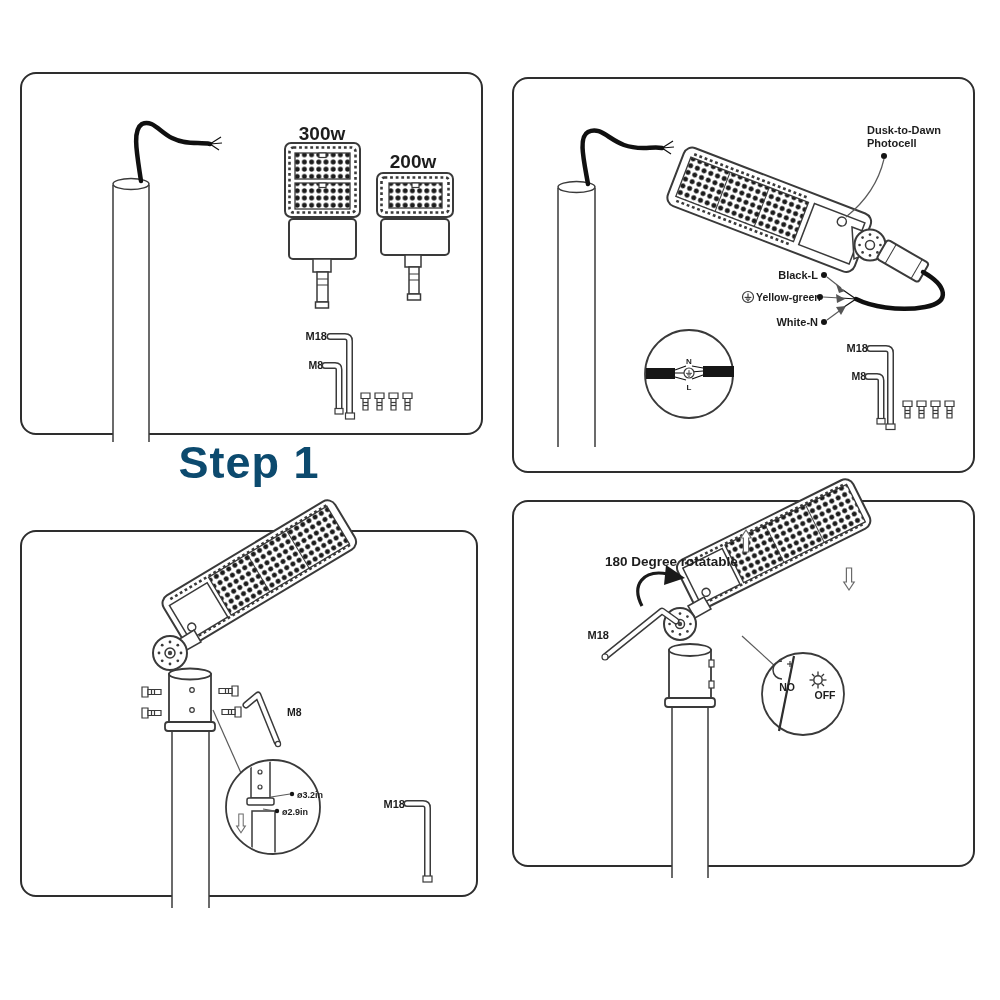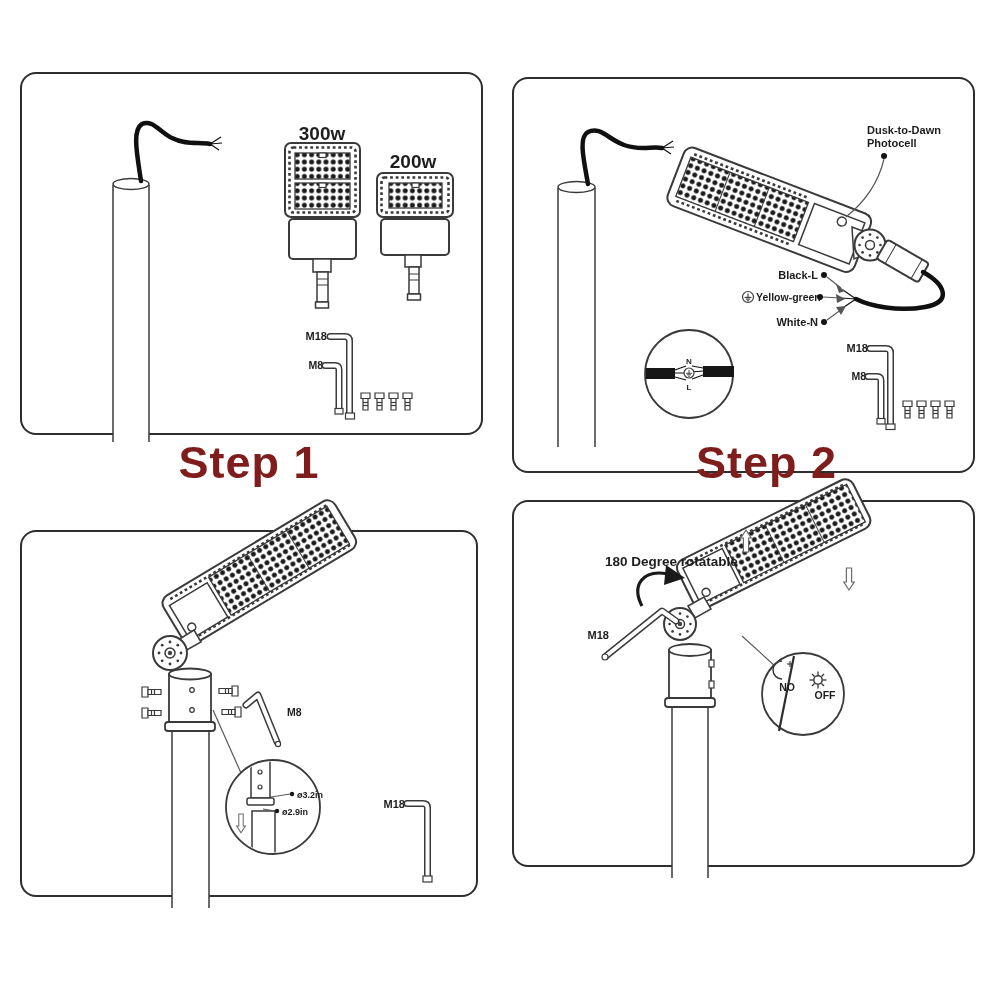--- a/index.html
+++ b/index.html
@@ -4,21 +4,21 @@
 <style>
   html,body{margin:0;padding:0;background:#fff;}
   body{width:1000px;height:1000px;position:relative;font-family:"Liberation Sans",sans-serif;}
   .canvas{position:relative;width:1000px;height:1000px;background:#fff;overflow:hidden;}
   .panel{position:absolute;background:#fff;border:2.5px solid #2e2e2e;border-radius:16px;box-sizing:border-box;}
   #p1{left:20px;top:72px;width:463px;height:363px;text-align:center;}
   #p2{left:512px;top:77px;width:463px;height:396px;text-align:center;}
   #p3{left:20px;top:530px;width:458px;height:367px;}
   #p4{left:512px;top:500px;width:463px;height:367px;}
   .panel svg{position:absolute;left:-2.5px;top:-2.5px;overflow:visible;}
-  .step{position:absolute;font-weight:bold;font-size:45px;color:#7f1d1d;text-align:center;letter-spacing:1px;}
+  .step{position:absolute;font-weight:bold;font-size:45px;color:#0c4a6e;text-align:center;letter-spacing:1px;}
   #l1{left:20px;width:458px;top:437px;}
   #l2{left:535px;width:463px;top:437px;}
   #l3{left:18px;width:458px;top:897px;}
   #l4{left:535px;width:463px;top:897px;}
   svg text{font-family:"Liberation Sans",sans-serif;font-weight:bold;fill:#1d1d1d;}
   .t19{font-size:19px}.t13{font-size:13.5px}.t11{font-size:11px}.t10{font-size:10.5px}.t9{font-size:9px}.t8{font-size:8px}
   .s2{stroke:#3a3a3a;stroke-width:2;fill:#fff}
   .s18{stroke:#3a3a3a;stroke-width:1.8;fill:#fff}
   .s15{stroke:#3a3a3a;stroke-width:1.5;fill:#fff}
   .s12{stroke:#3a3a3a;stroke-width:1.2;fill:#fff}
@@ -411,15 +411,14 @@
         <g transform="translate(306,180)">
           <circle cx="0" cy="0" r="4.2" class="s15" stroke-width="1.4"></circle>
           <use href="#rays"></use>
         </g>
         <text x="313" y="199" text-anchor="middle" class="t10">OFF</text>
       </g>
     </svg>
   </div>
 
   <div class="step" id="l1">Step 1</div>
-  <div class="step" id="l2">Step 2</div>
 
 </div>
 
 </body></html>

